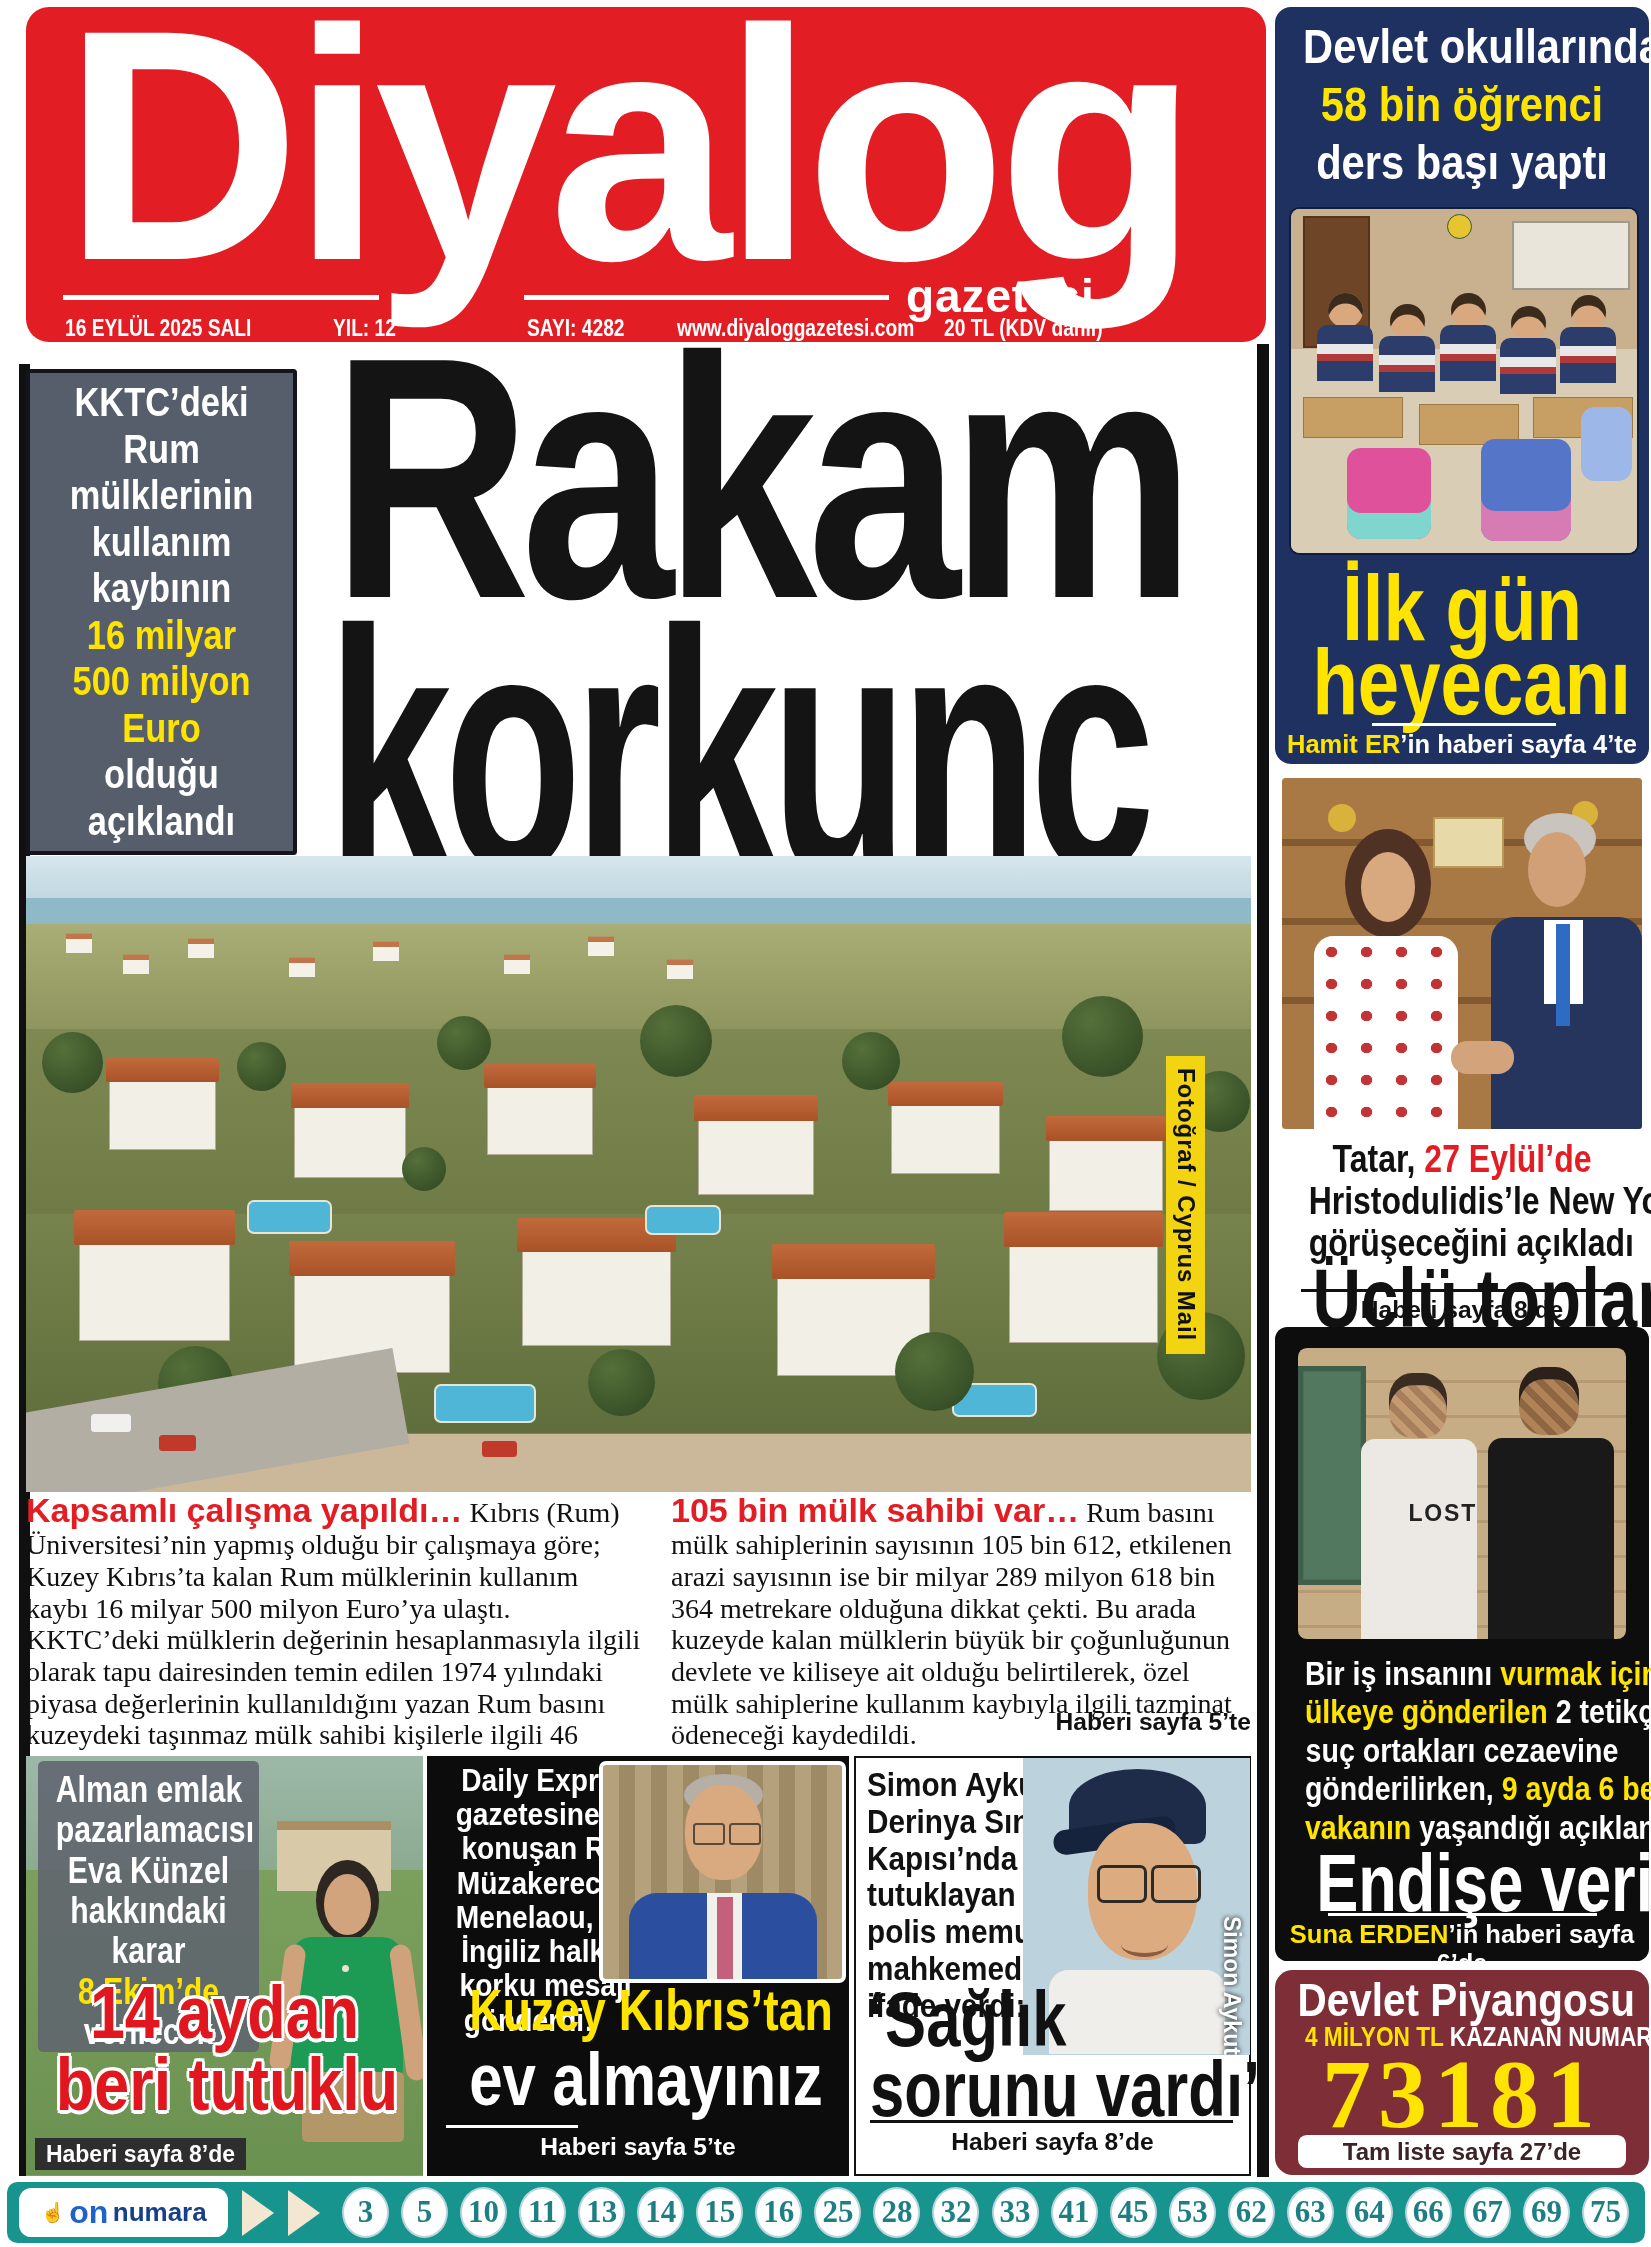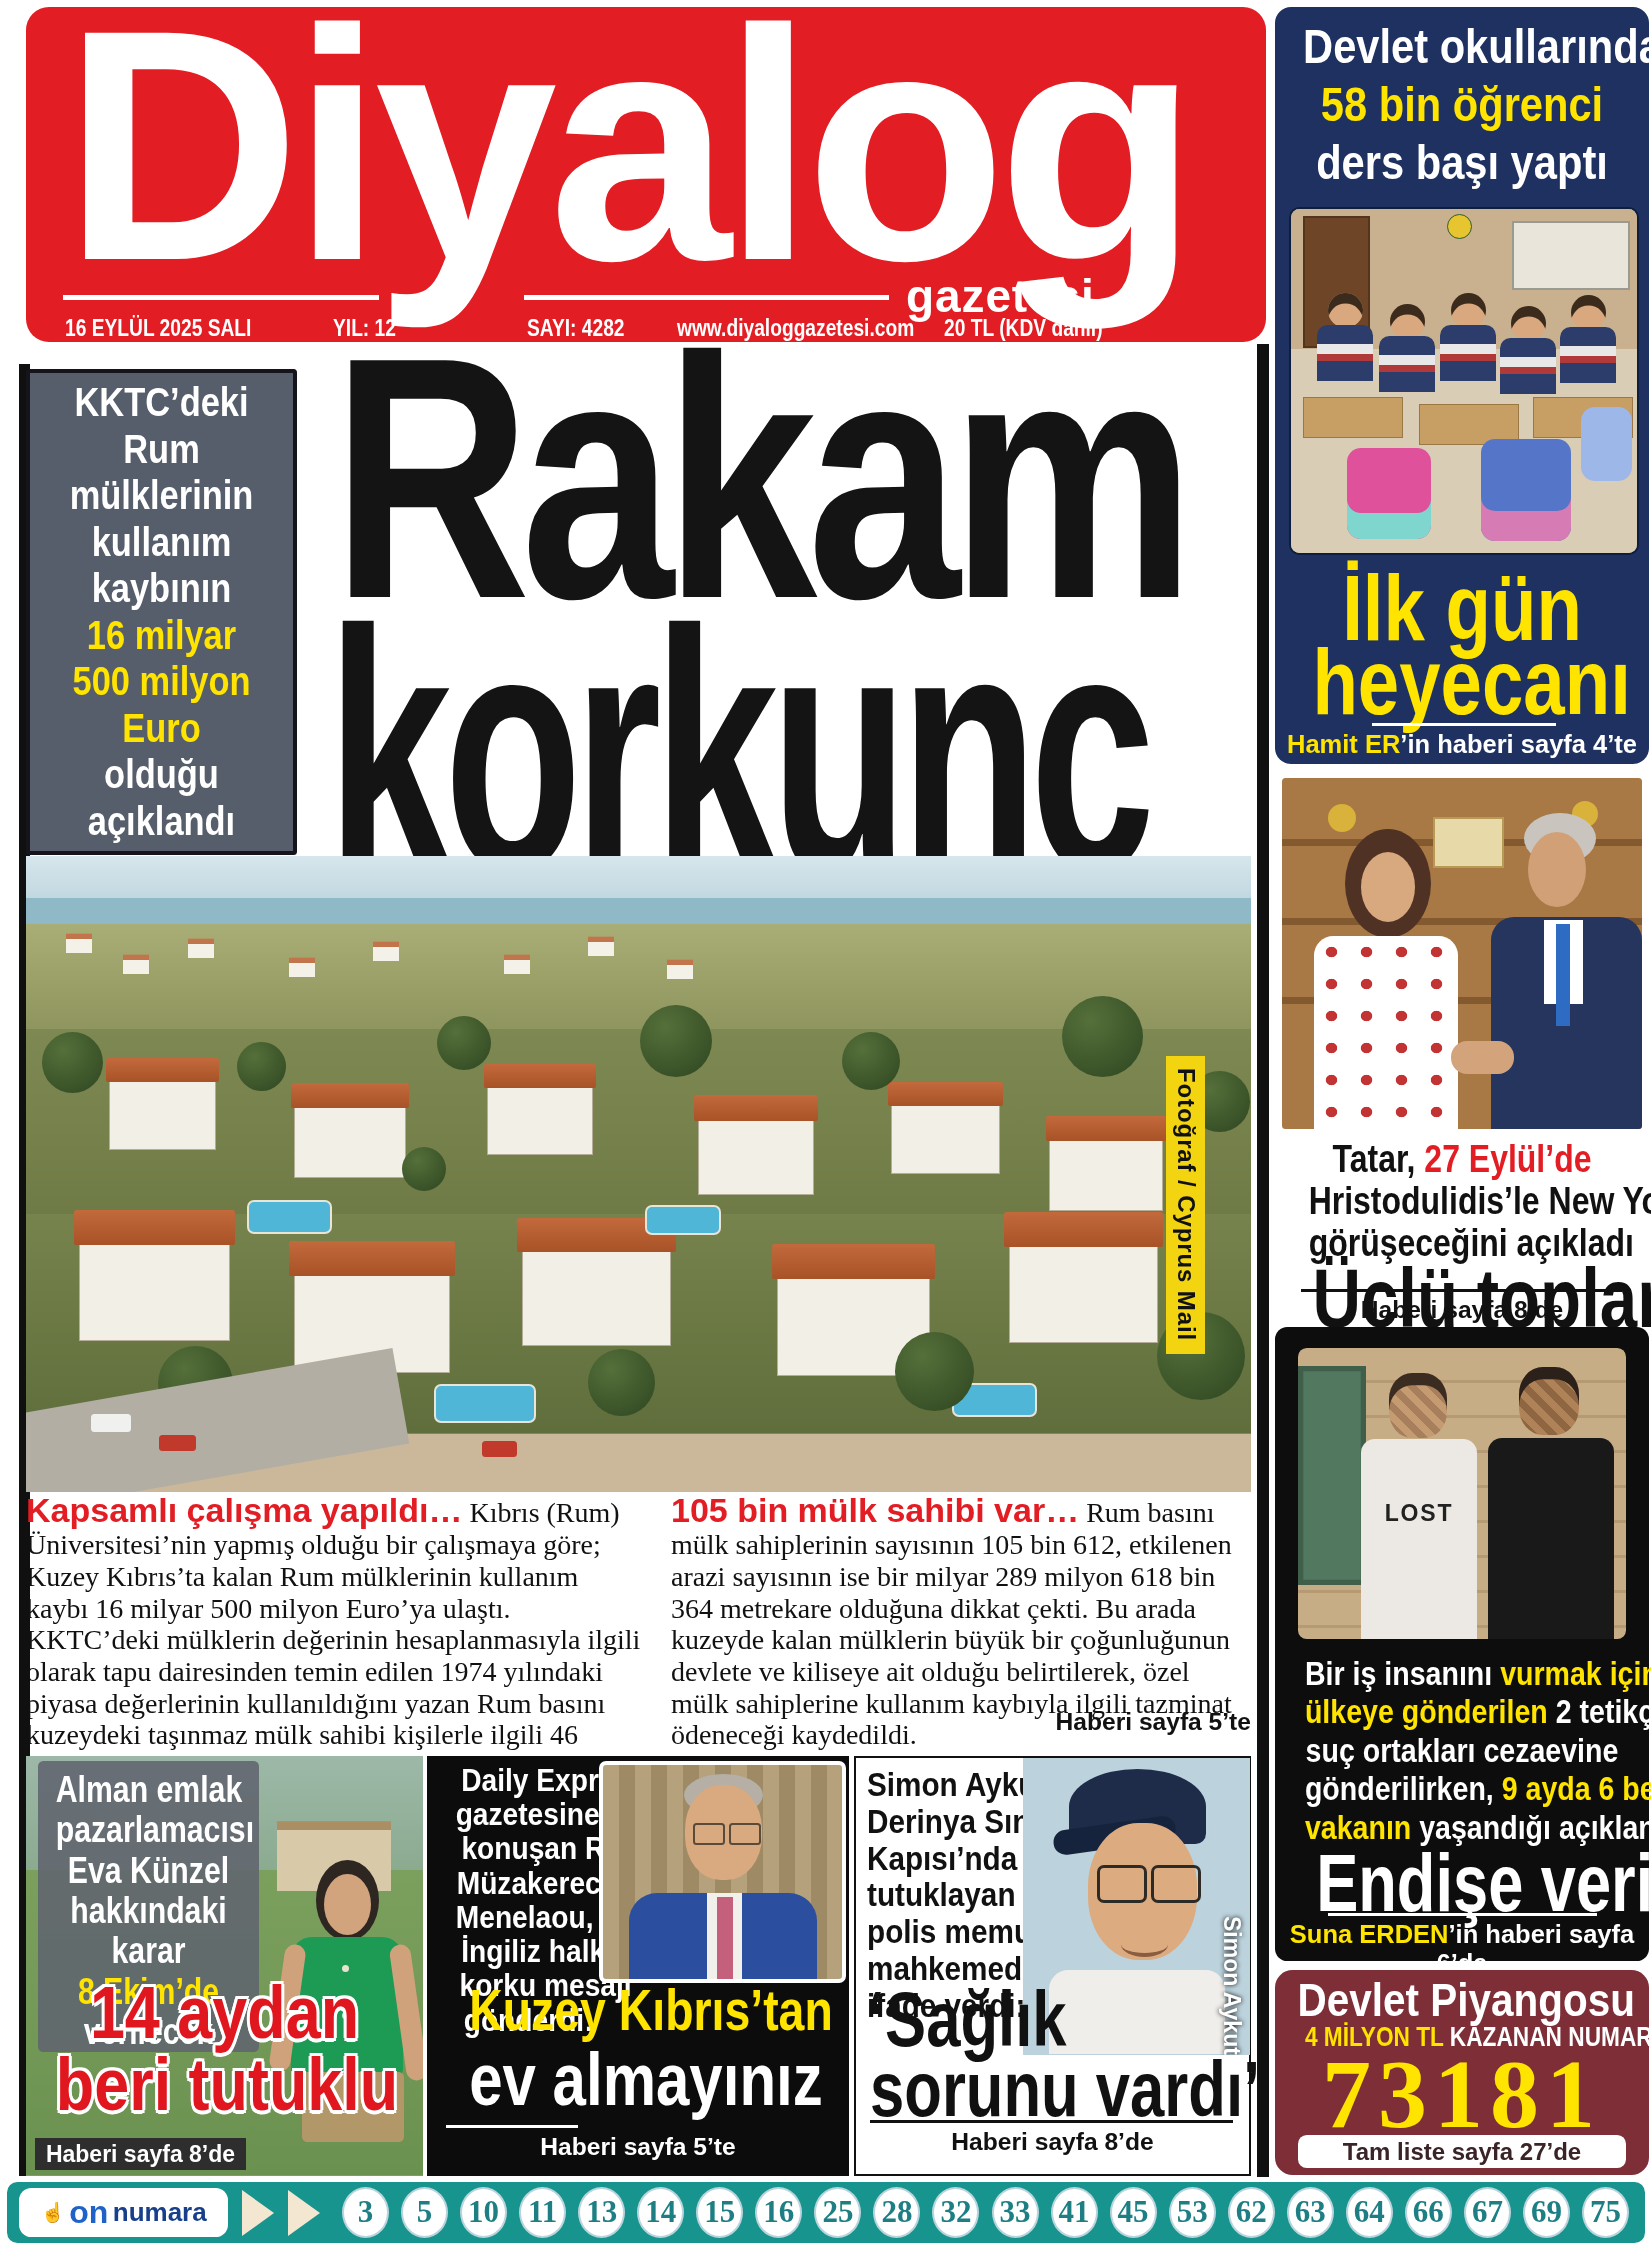--- a/index.html
+++ b/index.html
@@ -377,21 +377,21 @@
       </div>
     <div class="abs" id="tatar-rule"></div>
     <div class="abs" id="tatar-ref">Haberi sayfa 8’de</div>
   </div>
 
   <div class="abs" id="crime">
     <div class="abs" id="crime-photo">
       <div class="abs" style="left:0;top:17.6px;width:68px;height:219px;background:#52795f;box-shadow:inset 0 0 0 5.3px #3f5f4a;"></div>
       <div class="pixhead" style="left:91px;top:24.6px;width:58px;height:65px;background:repeating-linear-gradient(45deg,#c59b72 0 7px,#a87f5c 7px 14px);box-shadow:inset 0 12.3px 0 #3a2c20;"></div>
       <div class="abs" style="left:63px;top:91px;width:116px;height:200px;border-radius:14px 14px 0 0;background:#ece9e4;">
-        <div style="margin-top:61px;text-align:center;font-weight:bold;font-size:23px;color:#222;letter-spacing:1.8px;">LOST</div>
+        <div style="margin-top:61px;text-align:right;font-weight:bold;font-size:23px;color:#222;letter-spacing:1.8px;">LOST</div>
       </div>
       <div class="pixhead" style="left:221px;top:19.3px;width:60px;height:68px;background:repeating-linear-gradient(45deg,#b08257 0 7px,#8f6642 7px 14px);box-shadow:inset 0 12.3px 0 #2c211a;"></div>
       <div class="abs" style="left:190px;top:90px;width:126px;height:202px;border-radius:14px 14px 0 0;background:#191919;"></div>
     </div>
     <div class="abs cond cr-l" style="top:327px;">
         <span class="sqzc"><span class="white">Bir iş insanını </span><span class="yellow">vurmak için</span></span>
       </div>
     <div class="abs cond cr-l" style="top:365px;">
         <span class="sqzc"><span class="yellow">ülkeye gönderilen</span><span class="white"> 2 tetikçiyle</span></span>
       </div>

